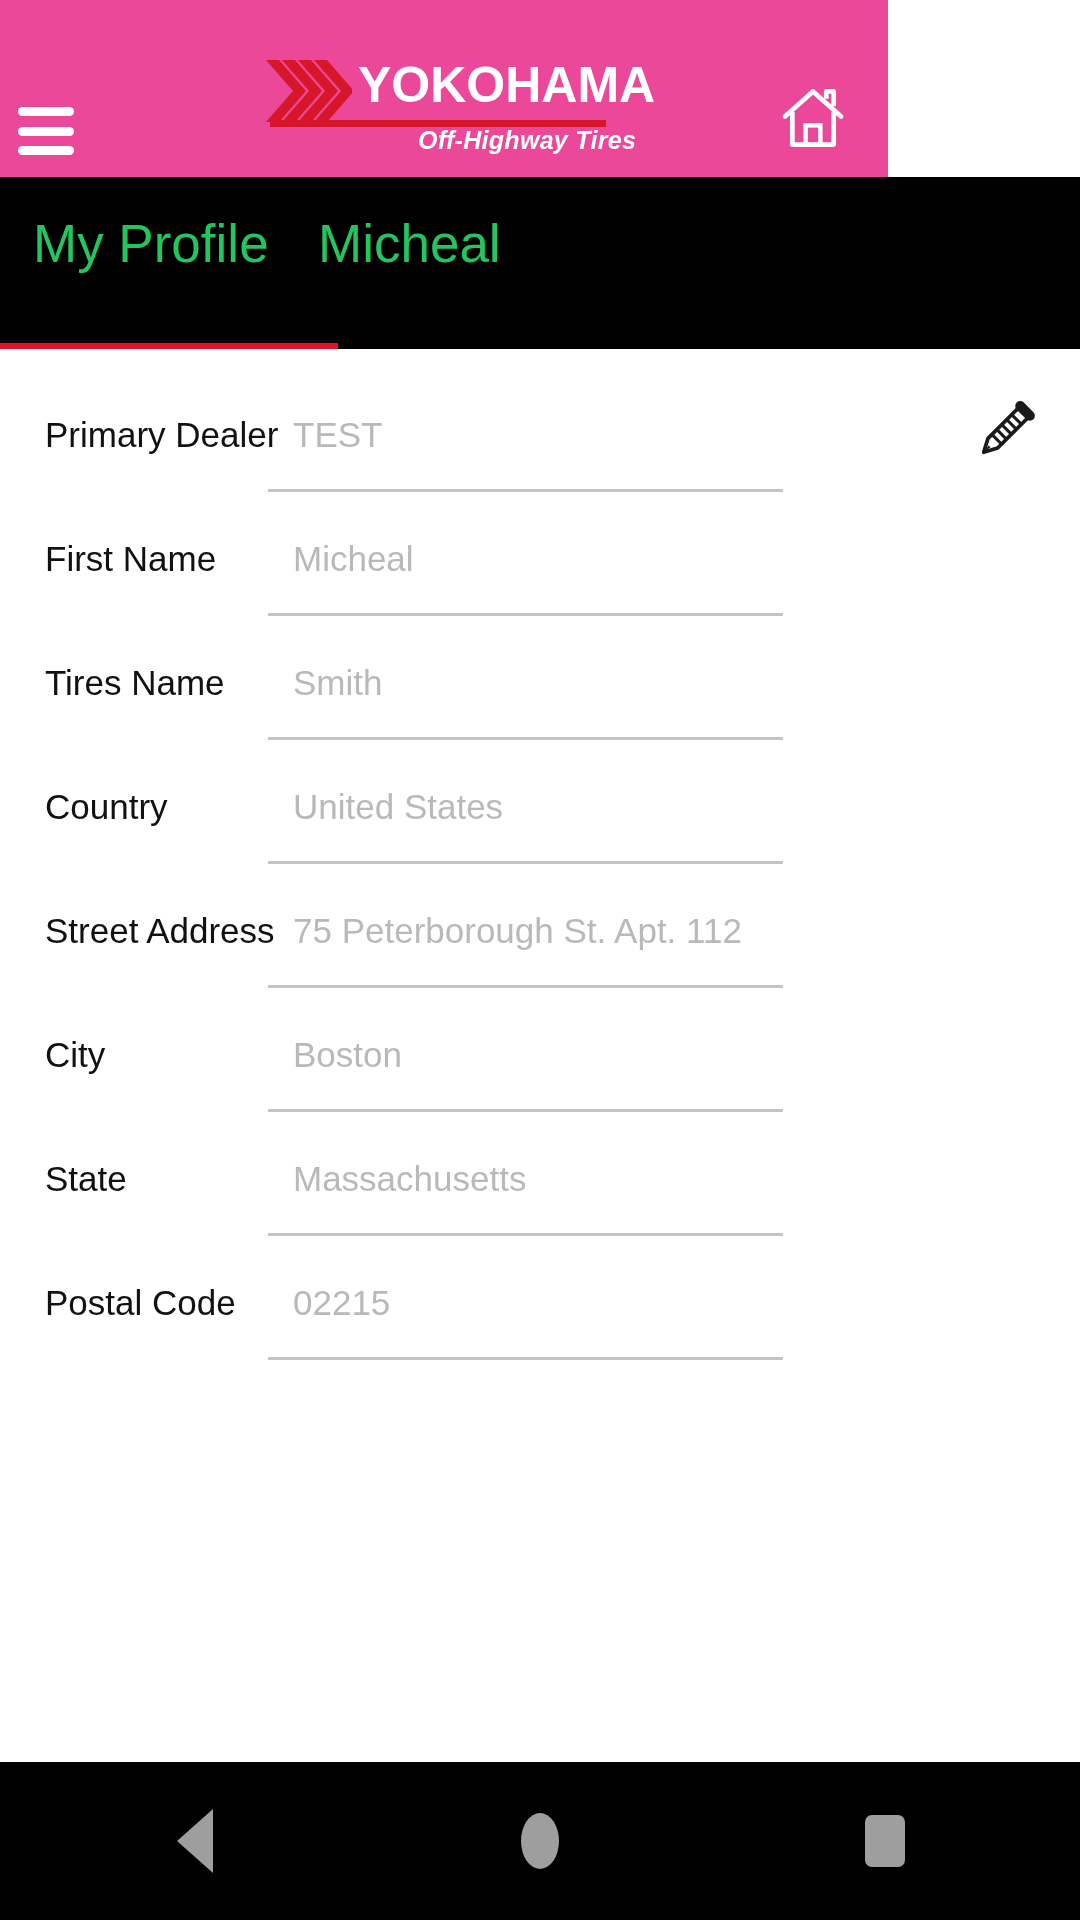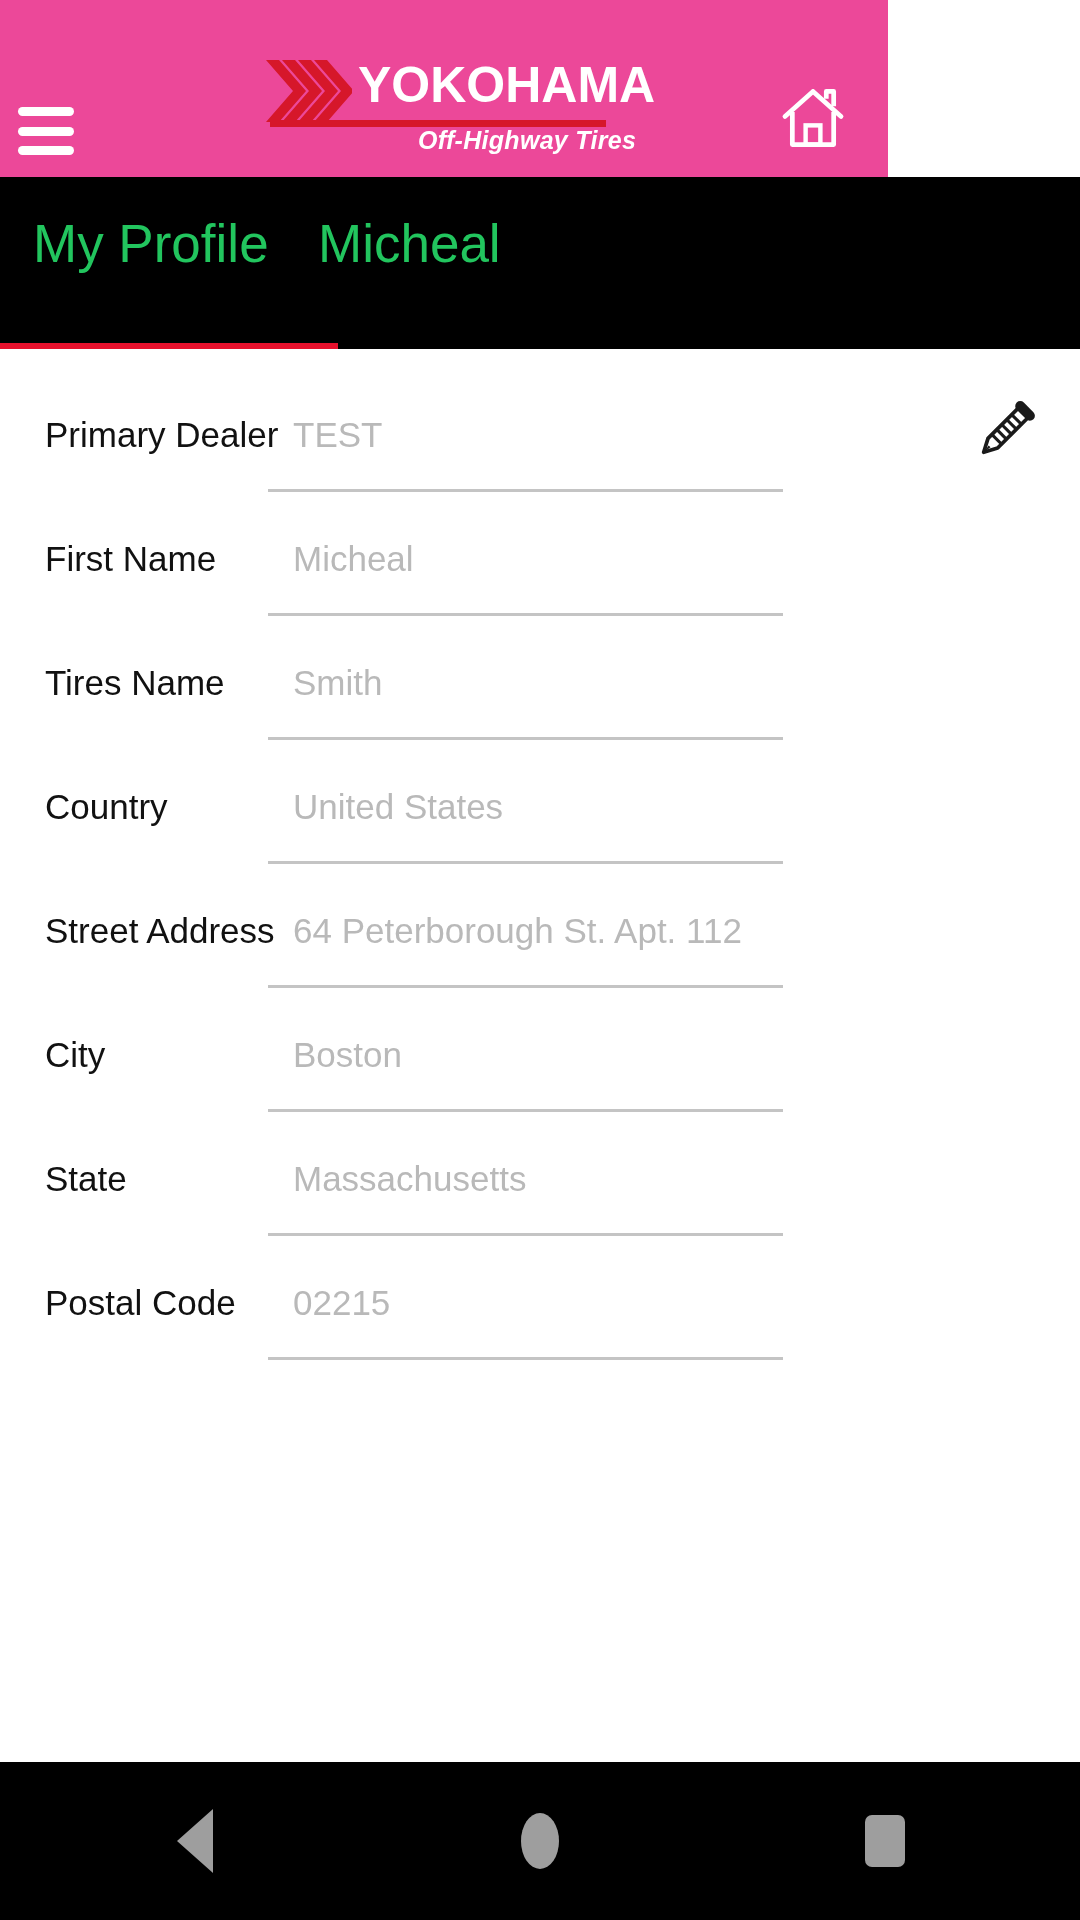--- a/index.html
+++ b/index.html
@@ -227,21 +227,21 @@
       <div class="row-value">Smith</div>
       <div class="row-underline"></div>
     </div>
     <div class="row" style="top: 394px;">
       <div class="row-label">Country</div>
       <div class="row-value">United States</div>
       <div class="row-underline"></div>
     </div>
     <div class="row" style="top: 518px;">
       <div class="row-label">Street Address</div>
-      <div class="row-value">64 Peterborough St. Apt. 112</div>
+      <div class="row-value">75 Peterborough St. Apt. 112</div>
       <div class="row-underline"></div>
     </div>
     <div class="row" style="top: 642px;">
       <div class="row-label">City</div>
       <div class="row-value">Boston</div>
       <div class="row-underline"></div>
     </div>
     <div class="row" style="top: 766px;">
       <div class="row-label">State</div>
       <div class="row-value">Massachusetts</div>

